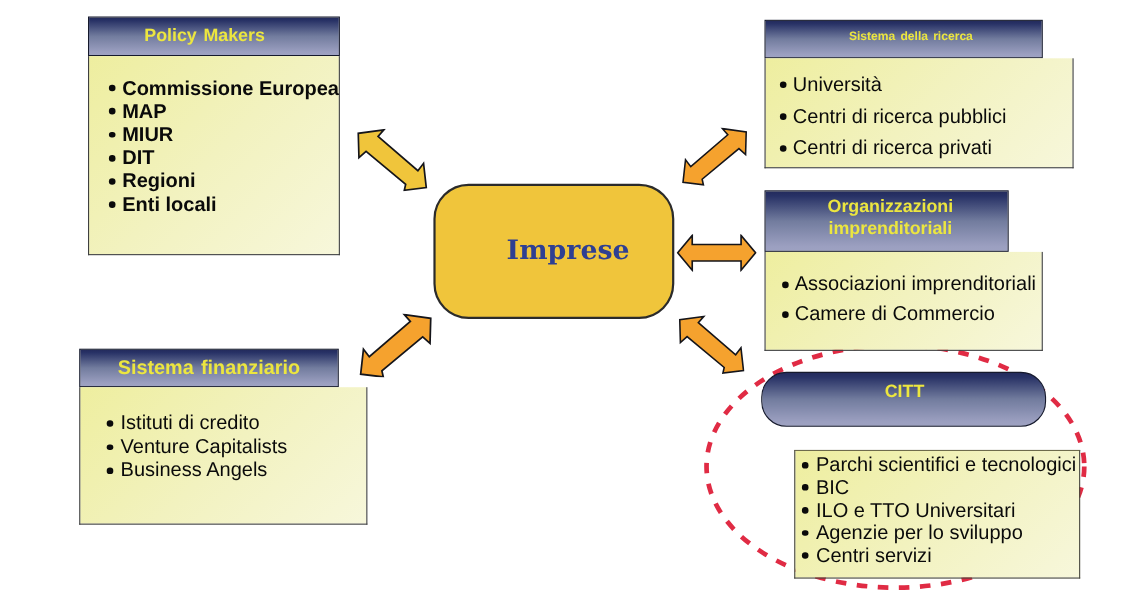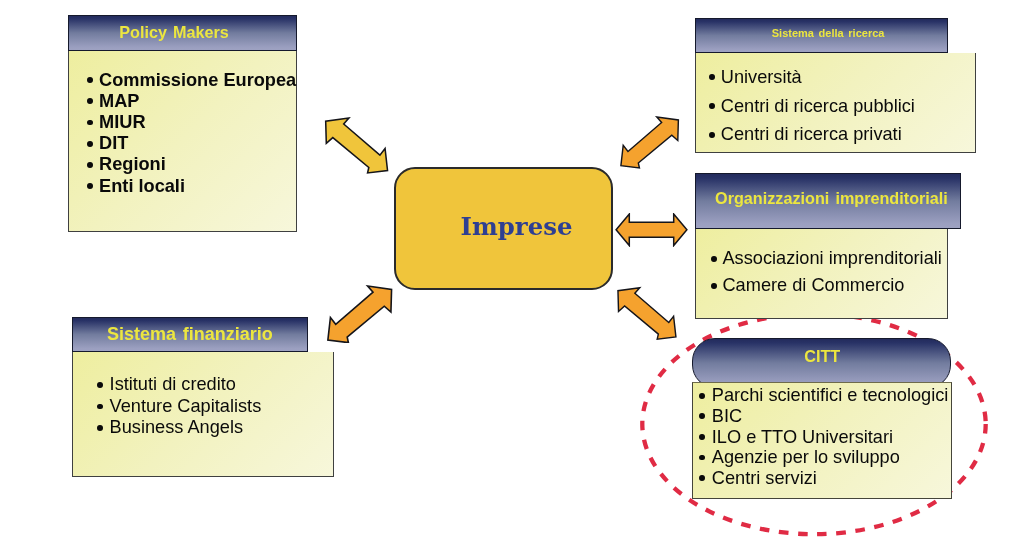--- a/index.html
+++ b/index.html
@@ -21,21 +21,21 @@
   .card .body .list{position:absolute;}
   .card .body .row{position:relative;white-space:nowrap;color:#0a0a0a;
        height:var(--lh);}
   .card .body .bul{position:absolute;left:0;top:50%;margin-top:-2.9px;
        width:5.8px;height:5.8px;border-radius:50%;background:#0a0a0a;}
   .card .body .txt{position:absolute;left:var(--gap,12.2px);top:0;}
   .card.citt .body{border:1.6px solid #45453a;border-top-color:#6e6b4c;}
 
   
   #imprese{position:absolute;box-sizing:border-box;
-     background:#f0c53b;border:2px solid #2b2b2b;border-radius:21px;
+     background:#f0c53b;border:2px solid #2b2b2b;border-radius:32px;
      display:flex;align-items:center;justify-content:center;padding-left:28px;}
   #imprese .lbl{font-family:"DejaVu Serif",serif;font-weight:bold;
      color:#2e3f92;font-size:24.4px;position:relative;top:-2px;left:-1px;}
 
   .arrow{position:absolute;}
   .hl-ellipse{position:absolute;}
 </style>
 </head>
 <body>
 
@@ -66,21 +66,21 @@
   <svg class="arrow" style="left:617.36px;top:286.45px;width:59.88px;height:54.9px;" viewBox="0 0 62.1 55.4">
     <g transform="translate(62.1,0) scale(-1,1)">
       <path d="M38.5,1 L61.1,4.1 L60.5,25.6 L54.2,20 L19.2,49.1 L20.4,54.4 L1,52 L3.4,30.6 L8.4,37.1 L43.6,6.8 Z" fill="#f5a22e" stroke="#15151a" stroke-width="1.5" stroke-linejoin="miter"></path>
     </g>
   </svg>
 
   <div id="imprese" style="left:394px;top:167px;width:219px;height:123px;">
     <span class="lbl">Imprese</span>
   </div>
 
-  <div class="card" style="left:68px;top:15.3px;width:229.1px;height:158px;">
+  <div class="card" style="left:80px;top:15.3px;width:229.1px;height:158px;">
     <div class="hdr" style="width:229.1px;height:35.5px;font-size:16.2px;padding-right:17.1px;">
       <span>Policy Makers</span>
     </div>
     <div class="body" style="top:35.5px;width:229.1px;height:181.7px;font-weight:bold;">
       <div class="list" style="left:17.9px;top:18.8px;font-size:18.2px;line-height:21.2px;--lh:21.2px;">
         <div class="row">
             <span class="bul"></span>
             <span class="txt">Commissione Europea</span>
           </div>
         <div class="row">
@@ -145,42 +145,42 @@
           </div>
         <div class="row">
             <span class="bul"></span>
             <span class="txt">Centri di ricerca privati</span>
           </div>
       </div>
     </div>
   </div>
 
   <div class="card" style="left:694.7px;top:172.7px;width:252.9px;height:139.5px;">
-    <div class="hdr" style="width:266px;height:56.1px;font-size:16.2px;padding-left:7.5px;padding-bottom:3.0px;text-align:center;">
+    <div class="hdr" style="width:222px;height:56.1px;font-size:16.2px;padding-left:7.5px;padding-bottom:3.0px;text-align:center;">
       <span>Organizzazioni imprenditoriali</span>
     </div>
     <div class="body" style="top:56.1px;width:252.9px;height:90px;">
       <div class="list" style="left:15.5px;top:16.2px;font-size:18.2px;line-height:27.3px;--lh:27.3px;--gap:11.3px;">
         <div class="row">
             <span class="bul"></span>
             <span class="txt">Associazioni imprenditoriali</span>
           </div>
         <div class="row">
             <span class="bul"></span>
             <span class="txt">Camere di Commercio</span>
           </div>
       </div>
     </div>
   </div>
 
   <div class="card citt" style="left:691.7px;top:337.6px;width:261.1px;height:171.5px;">
     <div class="hdr" style="width:259.2px;height:50.9px;font-size:16.2px;justify-content:flex-start;padding-top:8px;padding-left:2px;border-radius:23px;">
       <span>CITT</span>
     </div>
-    <div class="body citt-body" style="top:44px;width:260.8px;height:117.1px;">
+    <div class="body citt-body" style="top:71px;width:260.8px;height:117.1px;margin-left:30px;">
       <div class="list" style="left:6.3px;top:2.9px;font-size:18.2px;line-height:20.6px;--lh:20.6px;--gap:12.8px;">
         <div class="row">
             <span class="bul"></span>
             <span class="txt">Parchi scientifici e tecnologici</span>
           </div>
         <div class="row">
             <span class="bul"></span>
             <span class="txt">BIC</span>
           </div>
         <div class="row">

